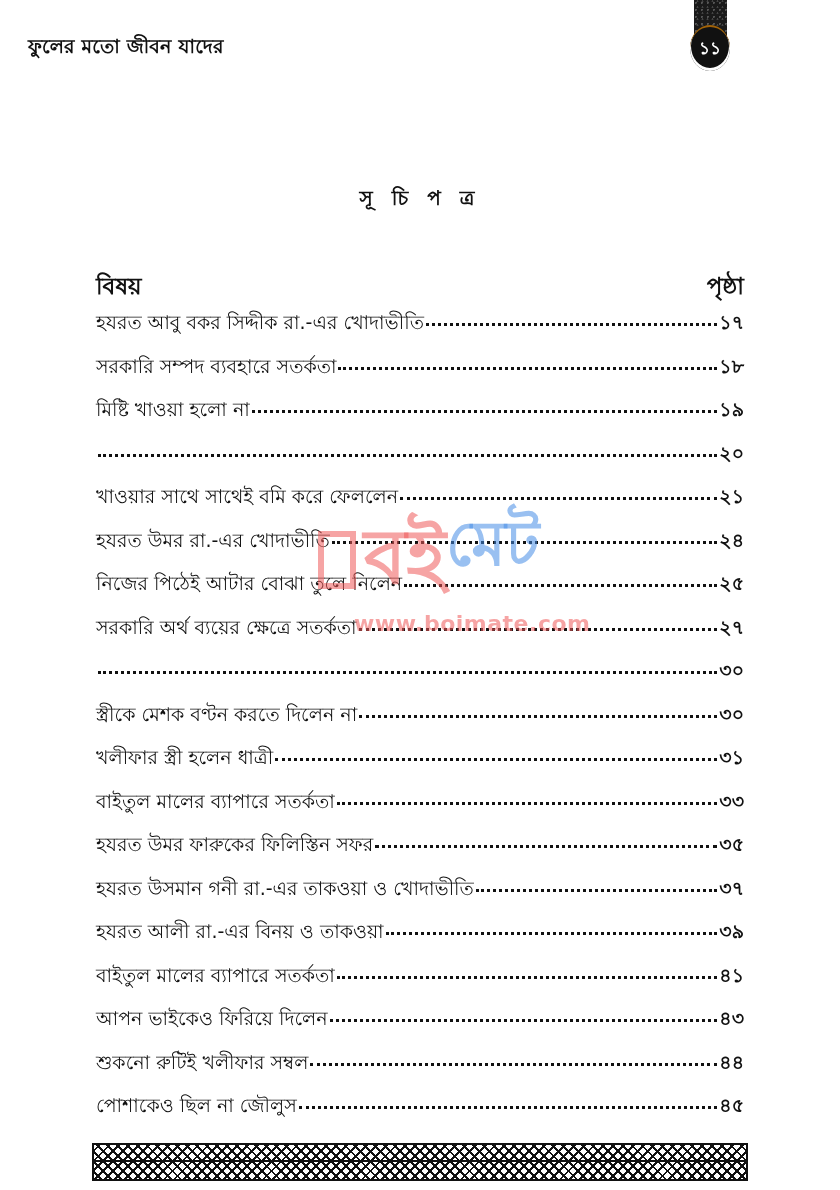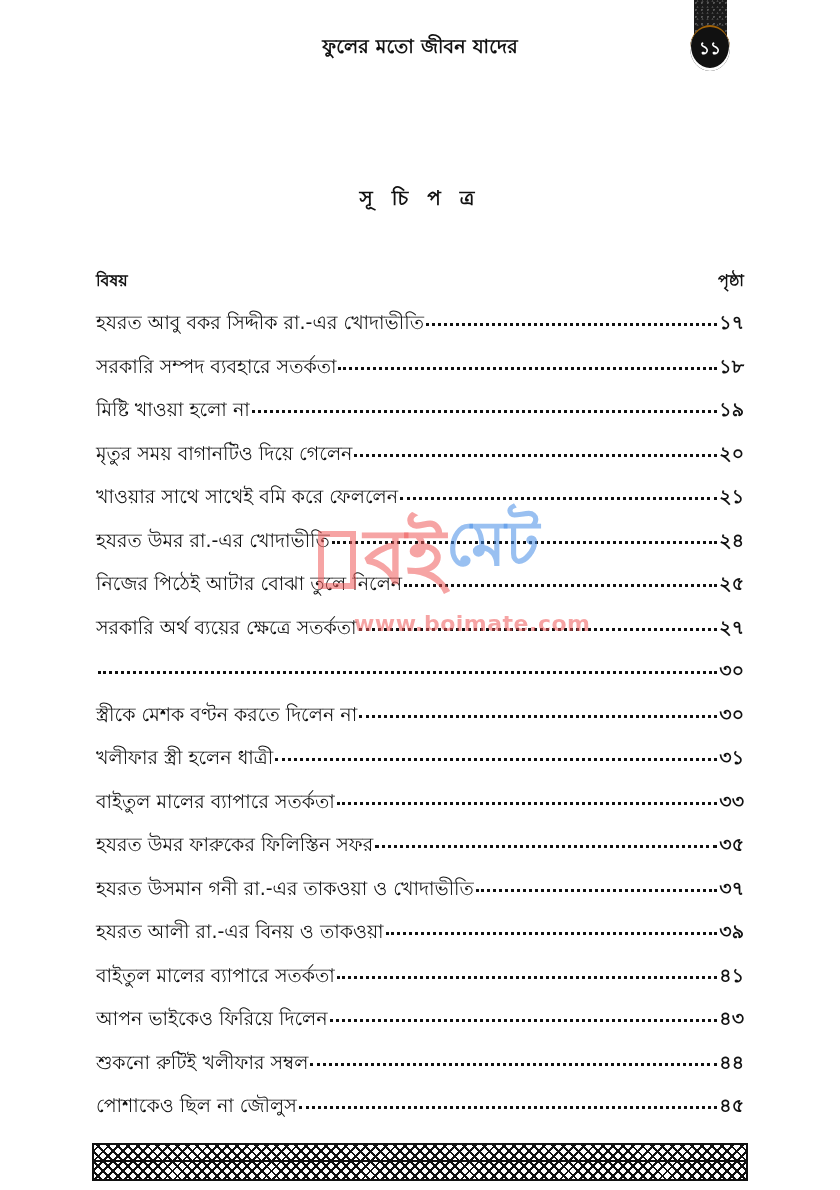--- a/index.html
+++ b/index.html
@@ -6,22 +6,22 @@
   body {
     width: 840px; height: 1190px;
     background: #ffffff;
     position: relative;
     overflow: hidden;
     font-family: "DejaVu Sans", "Liberation Sans", sans-serif;
     color: #111111;
   }
   .running-header {
     position: absolute; left: 0; right: 0; top: 32px;
-    text-align: center;
-    font-size: 19px; font-weight: bold; letter-spacing: 0.2px;
+    text-align: left;
+    font-size: 19px; font-weight: bold; letter-spacing: 0.2px; padding-left: 28px;
   }
   .page-tab {
     position: absolute; left: 694px; top: 0; width: 33px; height: 40px;
     background: #1a1a1a;
     background-image: radial-gradient(circle at 30% 40%, #555 0.8px, transparent 1.2px),
                       radial-gradient(circle at 70% 20%, #444 0.8px, transparent 1.2px);
     background-size: 6px 7px, 5px 6px;
   }
   .page-badge {
     position: absolute; left: 690px; top: 25px; width: 40px; height: 44px;
@@ -33,21 +33,21 @@
     display: flex; align-items: center; justify-content: center;
     font-size: 17px; font-weight: bold;
   }
   .toc-title {
     position: absolute; left: 0; right: 0; top: 183px;
     text-align: center;
     font-size: 20px; font-weight: bold; letter-spacing: 6px;
   }
   .col-head {
     position: absolute; top: 268px;
-    font-size: 16px; font-weight: bold;
+    font-size: 23px; font-weight: bold;
   }
   .col-head.left { left: 96px; }
   .col-head.right { right: 96px; }
   .toc-list {
     position: absolute; left: 96px; top: 308px; width: 648px;
     margin: 0; padding: 0; list-style: none;
   }
   .toc-row {
     display: flex; align-items: baseline;
     height: 43.5px;
@@ -123,21 +123,20 @@
       <span class="title">সরকারি সম্পদ ব্যবহারে সতর্কতা</span>
       <span class="leader"></span>
       <span class="page">১৮</span>
     </li>
   <li class="toc-row">
       <span class="title">মিষ্টি খাওয়া হলো না</span>
       <span class="leader"></span>
       <span class="page">১৯</span>
     </li>
   <li class="toc-row">
-      <span class="title">মৃতুর সময় বাগানটিও দিয়ে গেলেন</span>
       <span class="leader"></span>
       <span class="page">২০</span>
     </li>
   <li class="toc-row">
       <span class="title">খাওয়ার সাথে সাথেই বমি করে ফেললেন</span>
       <span class="leader"></span>
       <span class="page">২১</span>
     </li>
   <li class="toc-row">
       <span class="title">হযরত উমর রা.-এর খোদাভীতি</span>

